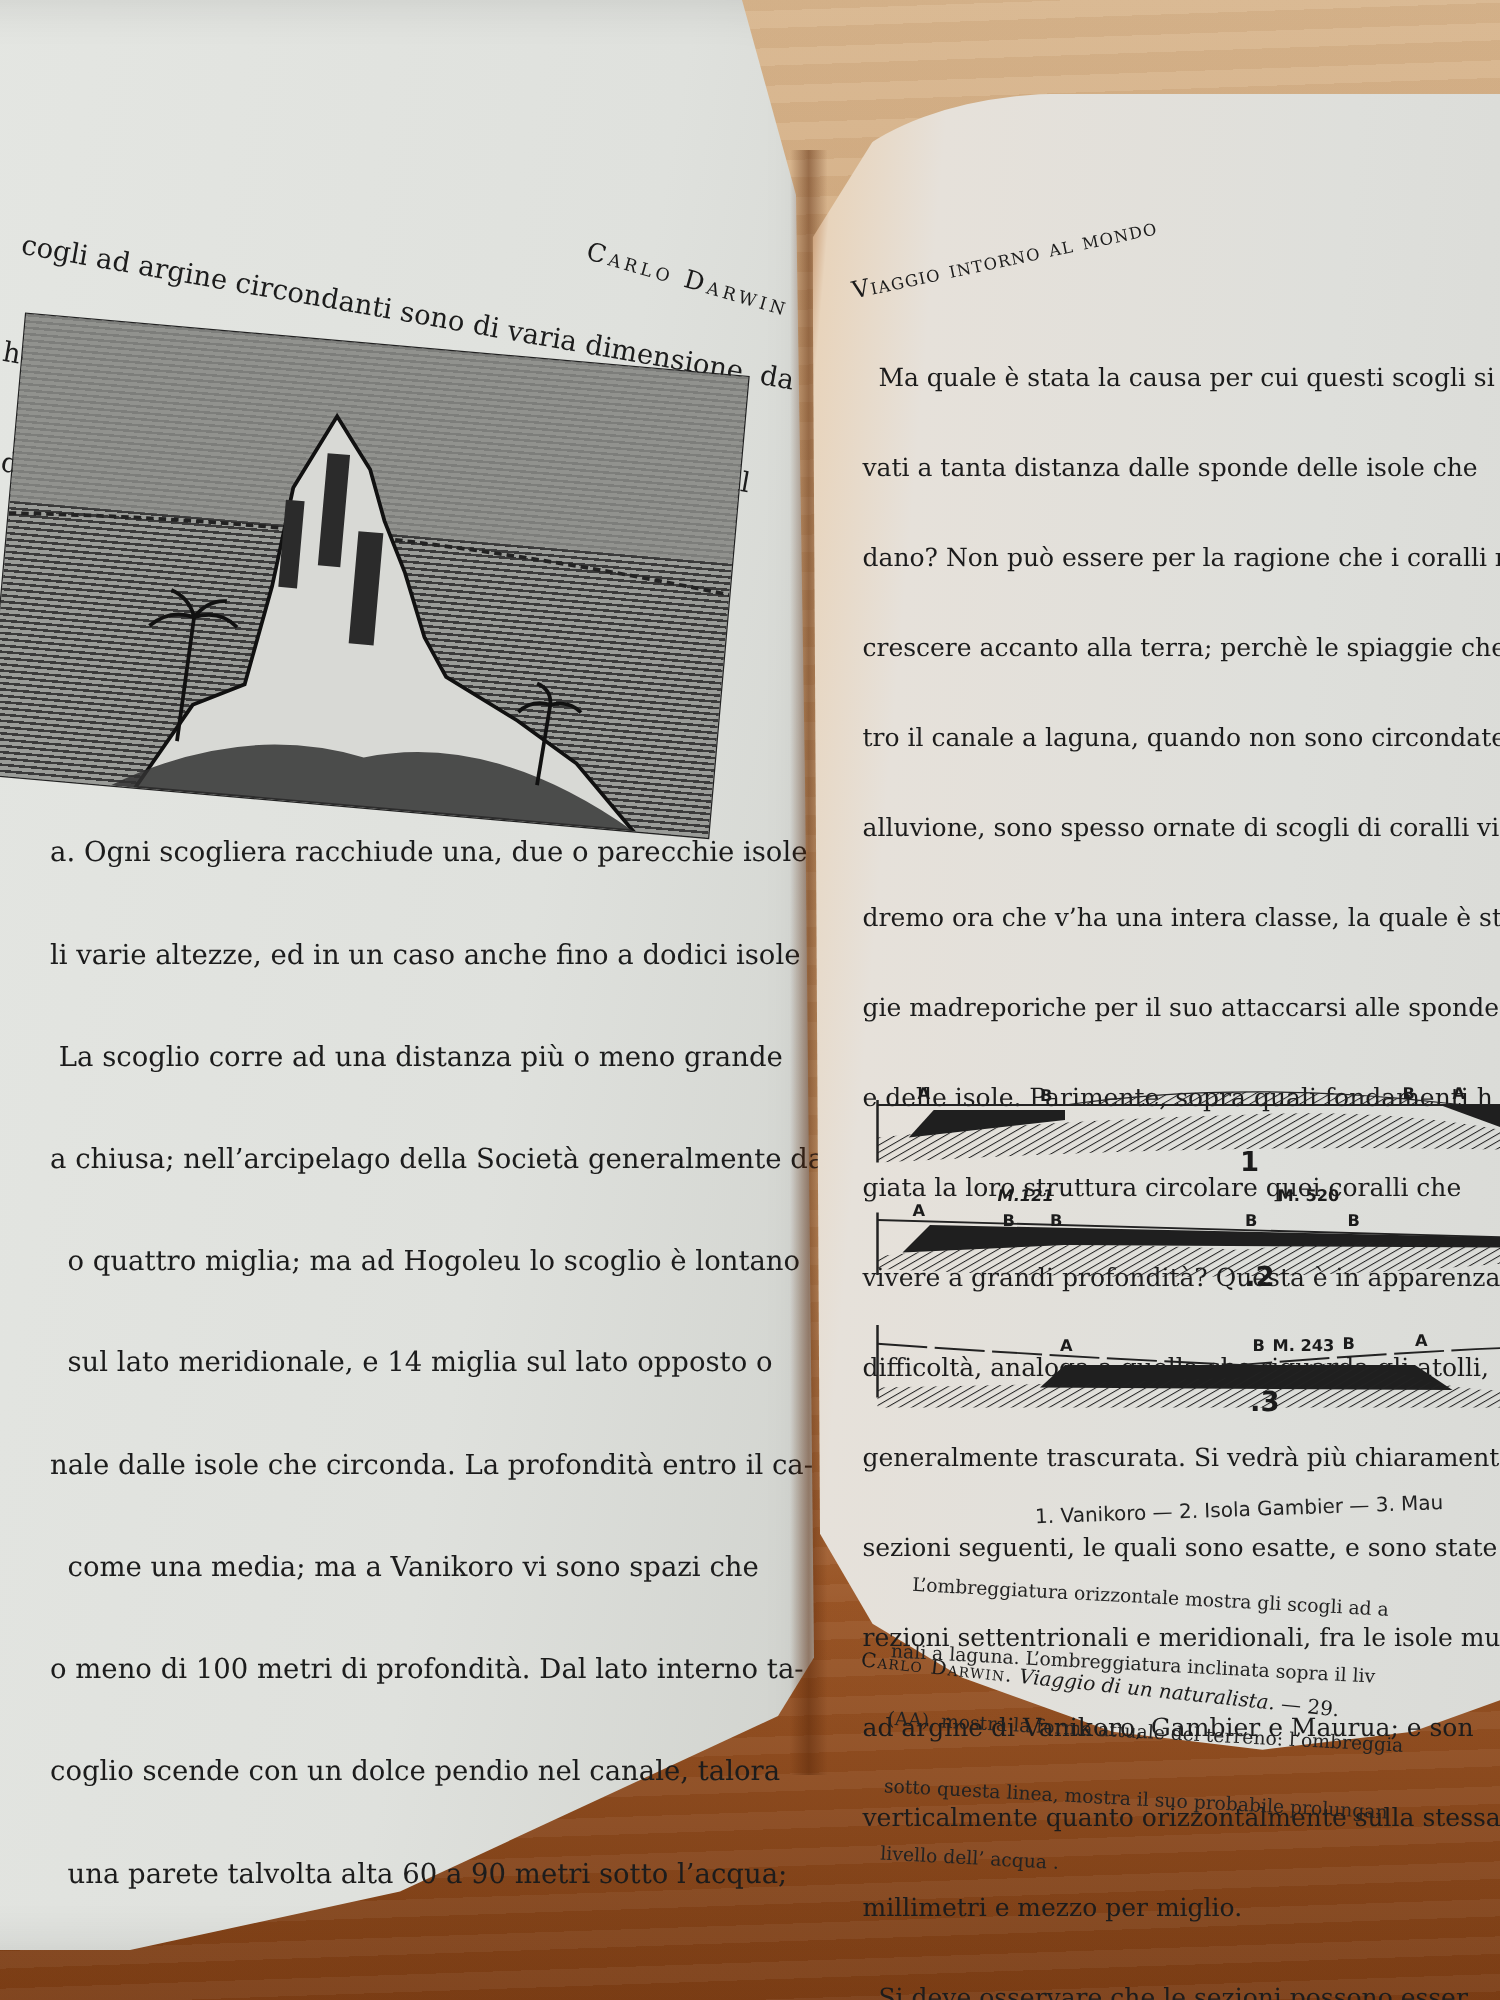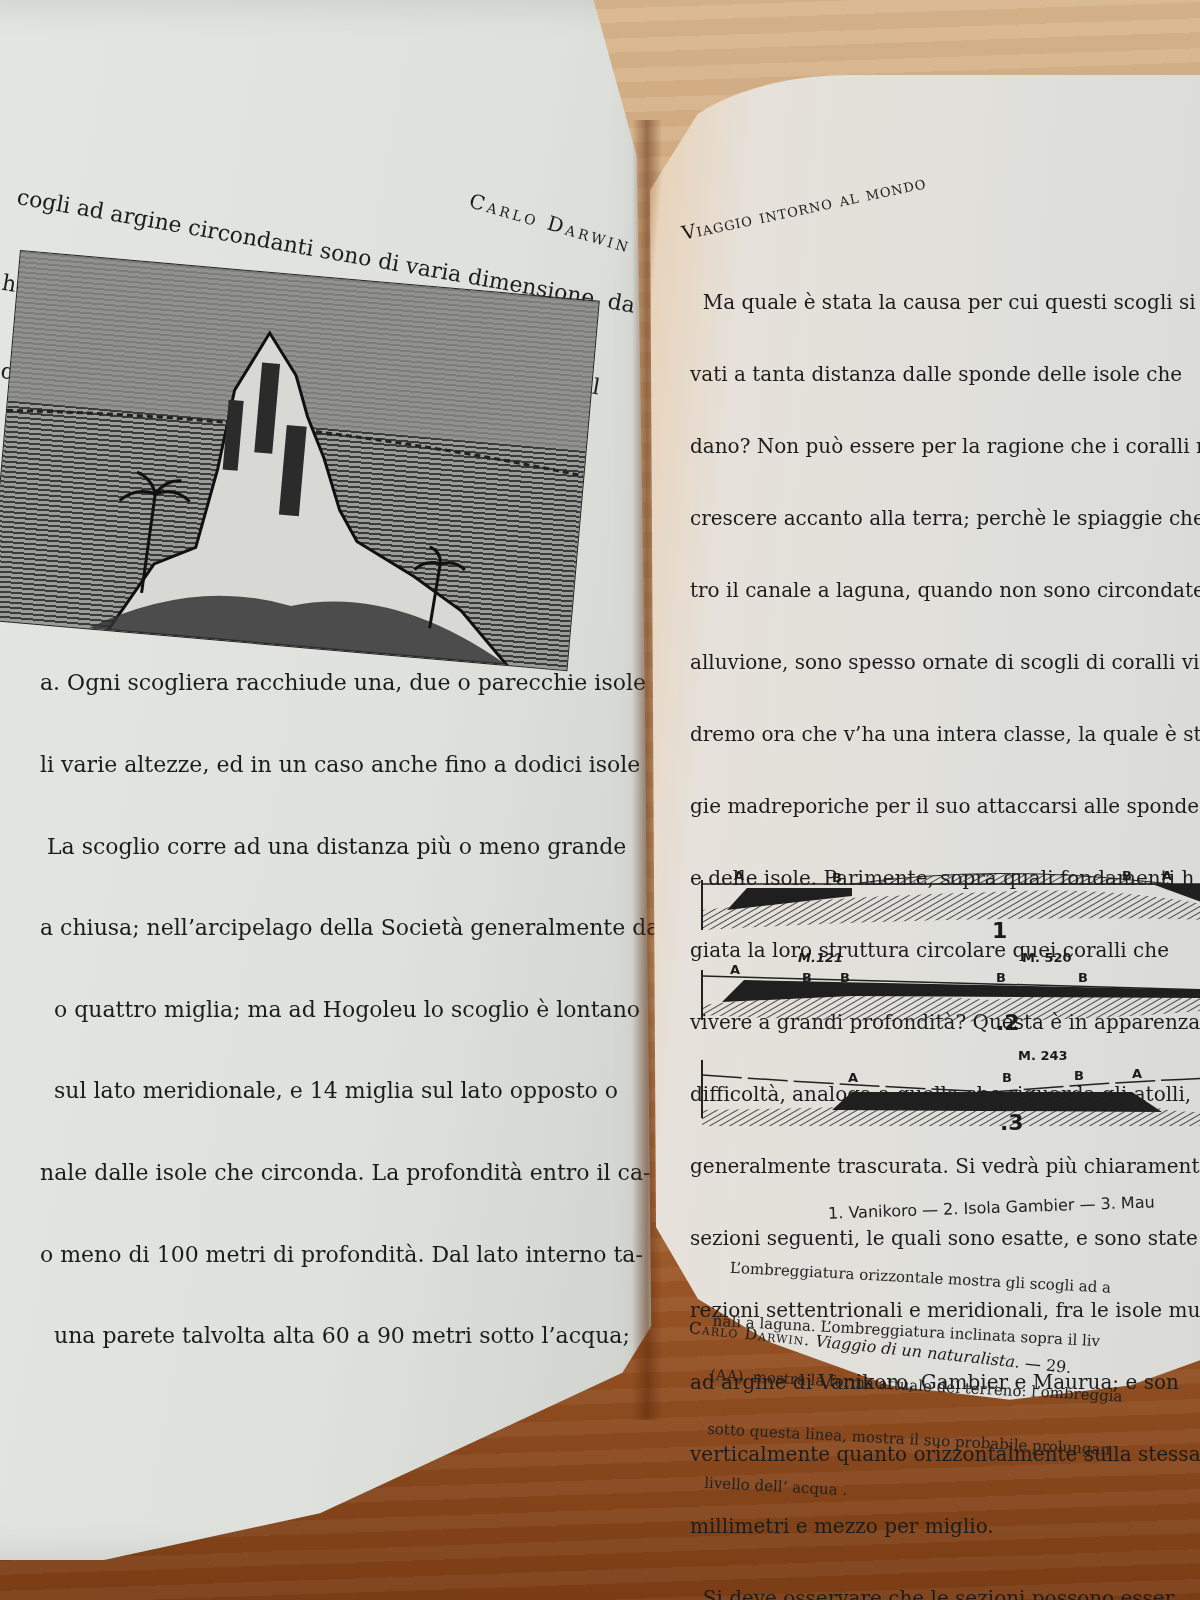--- a/index.html
+++ b/index.html
@@ -133,21 +133,23 @@
   </div>
 
   <div class="left-body">
     <span class="ln">a. Ogni scogliera racchiude una, due o parecchie isole</span>
     <span class="ln">li varie altezze, ed in un caso anche fino a dodici isole</span>
     <span class="ln"> La scoglio corre ad una distanza più o meno grande</span>
     <span class="ln">a chiusa; nell’arcipelago della Società generalmente da</span>
     <span class="ln">  o quattro miglia; ma ad Hogoleu lo scoglio è lontano</span>
     <span class="ln">  sul lato meridionale, e 14 miglia sul lato opposto o</span>
     <span class="ln">nale dalle isole che circonda. La profondità entro il ca-</span>
+    <span class="ln">  come una media; ma a Vanikoro vi sono spazi che</span>
     <span class="ln">o meno di 100 metri di profondità. Dal lato interno ta-</span>
+    <span class="ln">coglio scende con un dolce pendio nel canale, talora</span>
     <span class="ln">  una parete talvolta alta 60 a 90 metri sotto l’acqua;</span>
     
     
     
     
     
     
     
     
     
@@ -231,21 +233,21 @@
     <span class="fig-label" style="left:106px;top:80px;font-style:italic">M.121</span>
     <span class="fig-label" style="left:110px;top:100px">B</span>
     <span class="fig-label" style="left:148px;top:100px">B</span>
     <span class="fig-label" style="left:304px;top:100px">B</span>
     <span class="fig-label" style="left:330px;top:80px">M. 520</span>
     <span class="fig-label" style="left:386px;top:100px">B</span>
     <span class="fig-num" style="left:304px;top:140px">.2</span>
 
     <span class="fig-label" style="left:156px;top:200px">A</span>
     <span class="fig-label" style="left:310px;top:200px">B</span>
-    <span class="fig-label" style="left:326px;top:178px">M. 243</span>
+    <span class="fig-label" style="left:326px;top:200px">M. 243</span>
     <span class="fig-label" style="left:382px;top:198px">B</span>
     <span class="fig-label" style="left:440px;top:196px">A</span>
     <span class="fig-num" style="left:308px;top:240px">.3</span>
   </div>
 
   <div class="fig-caption">1. Vanikoro — 2. Isola Gambier — 3. Mau</div>
 
   <div class="fig-note">
     <span style="display:block">   L’ombreggiatura orizzontale mostra gli scogli ad a</span>
     <span style="display:block">nali a laguna. L’ombreggiatura inclinata sopra il liv</span>

